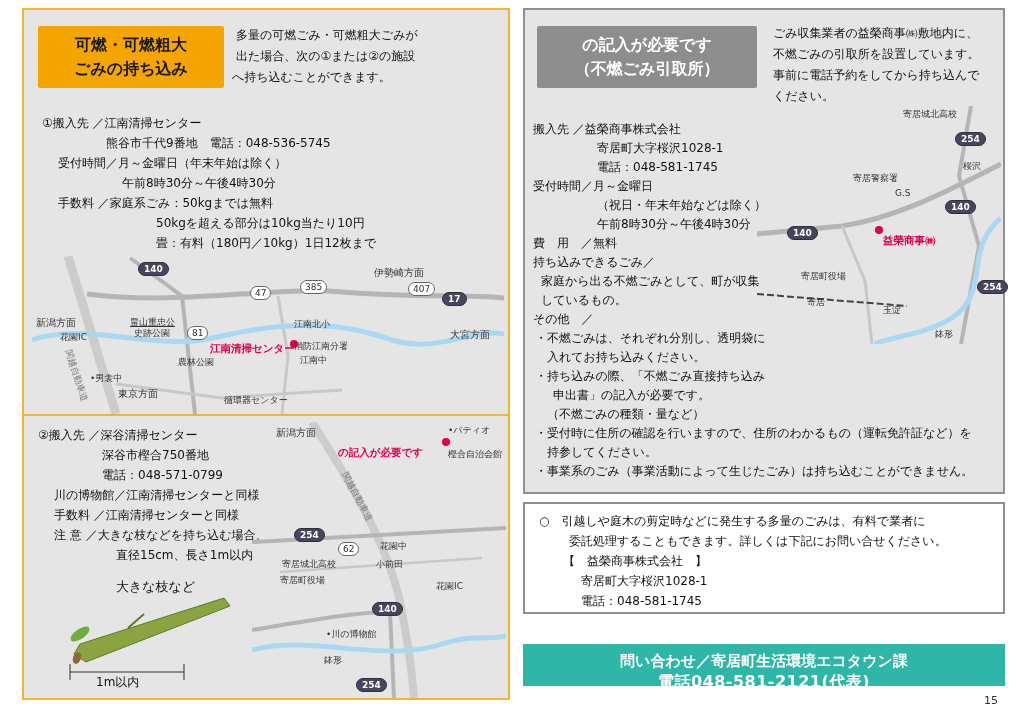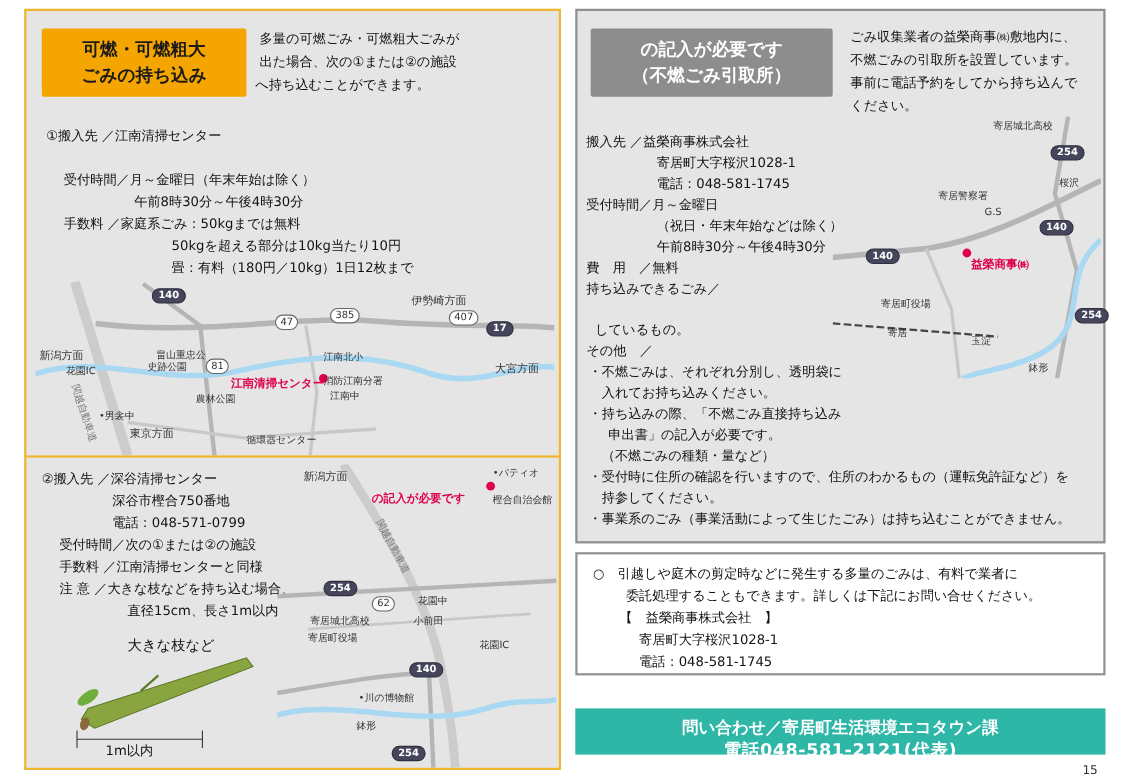--- a/index.html
+++ b/index.html
@@ -67,20 +67,21 @@
       <div>ごみの持ち込み</div>
     </div>
 
     <div class="lines-layer">
         <div class="pline" style="left: 212px; top: 18px;">多量の可燃ごみ・可燃粗大ごみが</div>
         <div class="pline" style="left: 212px; top: 39px;">出た場合、次の①または②の施設</div>
         <div class="pline" style="left: 208px; top: 60px;">へ持ち込むことができます。</div>
       </div>
     <div class="lines-layer">
         <div class="pline" style="left: 18px; top: 106px;">①搬入先 ／江南清掃センター</div>
+        <div class="pline" style="left: 82px; top: 126px;">熊谷市千代9番地　電話：048-536-5745</div>
         <div class="pline" style="left: 34px; top: 146px;">受付時間／月～金曜日（年末年始は除く）</div>
         <div class="pline" style="left: 98px; top: 166px;">午前8時30分～午後4時30分</div>
         <div class="pline" style="left: 34px; top: 186px;">手数料 ／家庭系ごみ：50kgまでは無料</div>
         <div class="pline" style="left: 132px; top: 206px;">50kgを超える部分は10kg当たり10円</div>
         <div class="pline" style="left: 132px; top: 226px;">畳：有料（180円／10kg）1日12枚まで</div>
       </div>
 
     <div id="map1" class="map">
       <svg viewBox="0 0 472 158">
         <path class="expwy" stroke-width="9" d="M 36 0 L 84 158"></path>
@@ -92,21 +93,21 @@
       </svg>
       <div class="labels">
           <span class="ml ml-rd" style="left: 106px; top: 6px;">140</span>
           <span class="ml ml-t" style="left: 342px; top: 10px;">伊勢崎方面</span>
           <span class="ml ml-rl" style="left: 218px; top: 30px;">47</span>
           <span class="ml ml-rl" style="left: 268px; top: 24px;">385</span>
           <span class="ml ml-rl" style="left: 376px; top: 26px;">407</span>
           <span class="ml ml-rd" style="left: 410px; top: 36px;">17</span>
           <span class="ml ml-t" style="left: 4px; top: 60px;">新潟方面</span>
           <span class="ml ml-ts" style="left: 28px; top: 75px;">花園IC</span>
-          <span class="ml ml-ts" style="left: 110px; top: 60px;">畠山重忠公</span>
+          <span class="ml ml-ts" style="left: 98px; top: 60px; text-decoration: underline;">畠山重忠公</span>
           <span class="ml ml-ts" style="left: 102px; top: 71px;">史跡公園</span>
           <span class="ml ml-rl" style="left: 155px; top: 70px;">81</span>
           <span class="ml ml-ts" style="left: 262px; top: 62px;">江南北小</span>
           <span class="ml ml-poi" style="left: 178px; top: 86px;">江南清掃センター</span>
           <span class="ml ml-dot" style="left: 258px; top: 84px;"></span>
           <span class="ml ml-ts" style="left: 262px; top: 84px;">消防江南分署</span>
           <span class="ml ml-ts" style="left: 146px; top: 100px;">農林公園</span>
           <span class="ml ml-ts" style="left: 268px; top: 98px;">江南中</span>
           <span class="ml ml-t" style="left: 418px; top: 72px;">大宮方面</span>
           <span class="ml ml-ts" style="left: 58px; top: 116px;">•男衾中</span>
@@ -115,21 +116,21 @@
           <span class="ml ml-rot" style="left: 42px; top: 92px; transform: rotate(72deg);">関越自動車道</span>
         </div>
     </div>
 
     <div class="divider"></div>
 
     <div class="lines-layer">
         <div class="pline" style="left: 14px; top: 418px;">②搬入先 ／深谷清掃センター</div>
         <div class="pline" style="left: 78px; top: 438px;">深谷市樫合750番地</div>
         <div class="pline" style="left: 78px; top: 458px;">電話：048-571-0799</div>
-        <div class="pline" style="left: 30px; top: 478px;">受付時間／次の①または②の施設</div>
+        <div class="pline" style="left: 30px; top: 478px;">川の博物館／江南清掃センターと同様</div>
         <div class="pline" style="left: 30px; top: 498px;">手数料 ／江南清掃センターと同様</div>
         <div class="pline" style="left: 30px; top: 518px;">注 意 ／大きな枝などを持ち込む場合、</div>
         <div class="pline" style="left: 92px; top: 538px;">直径15cm、長さ1m以内</div>
       </div>
 
     <div id="branch-fig">
       <svg viewBox="0 0 190 118">
         <polygon points="10,82 16,72 160,26 166,34 22,90" fill="#8aa53f" stroke="#5d7a2a" stroke-width="1"></polygon>
         <ellipse cx="16" cy="62" rx="11" ry="5" fill="#6fae3a" transform="rotate(-35 16 62)"></ellipse>
         <line x1="64" y1="56" x2="80" y2="42" stroke="#5d7a2a" stroke-width="2"></line>
@@ -186,20 +187,21 @@
       </div>
     <div class="lines-layer">
         <div class="pline" style="left: 8px; top: 112px;">搬入先 ／益榮商事株式会社</div>
         <div class="pline" style="left: 72px; top: 131px;">寄居町大字桜沢1028-1</div>
         <div class="pline" style="left: 72px; top: 150px;">電話：048-581-1745</div>
         <div class="pline" style="left: 8px; top: 169px;">受付時間／月～金曜日</div>
         <div class="pline" style="left: 72px; top: 188px;">（祝日・年末年始などは除く）</div>
         <div class="pline" style="left: 72px; top: 207px;">午前8時30分～午後4時30分</div>
         <div class="pline" style="left: 8px; top: 226px;">費　用　／無料</div>
         <div class="pline" style="left: 8px; top: 245px;">持ち込みできるごみ／</div>
+        <div class="pline" style="left: 16px; top: 264px;">家庭から出る不燃ごみとして、町が収集</div>
         <div class="pline" style="left: 16px; top: 283px;">しているもの。</div>
         <div class="pline" style="left: 8px; top: 302px;">その他　／</div>
         <div class="pline" style="left: 10px; top: 321px;">・不燃ごみは、それぞれ分別し、透明袋に</div>
         <div class="pline" style="left: 22px; top: 340px;">入れてお持ち込みください。</div>
         <div class="pline" style="left: 10px; top: 359px;">・持ち込みの際、「不燃ごみ直接持ち込み</div>
         <div class="pline" style="left: 28px; top: 378px;">申出書」の記入が必要です。</div>
         <div class="pline" style="left: 22px; top: 397px;">（不燃ごみの種類・量など）</div>
         <div class="pline" style="left: 10px; top: 416px;">・受付時に住所の確認を行いますので、住所のわかるもの（運転免許証など）を</div>
         <div class="pline" style="left: 22px; top: 435px;">持参してください。</div>
         <div class="pline" style="left: 10px; top: 454px;">・事業系のごみ（事業活動によって生じたごみ）は持ち込むことができません。</div>

